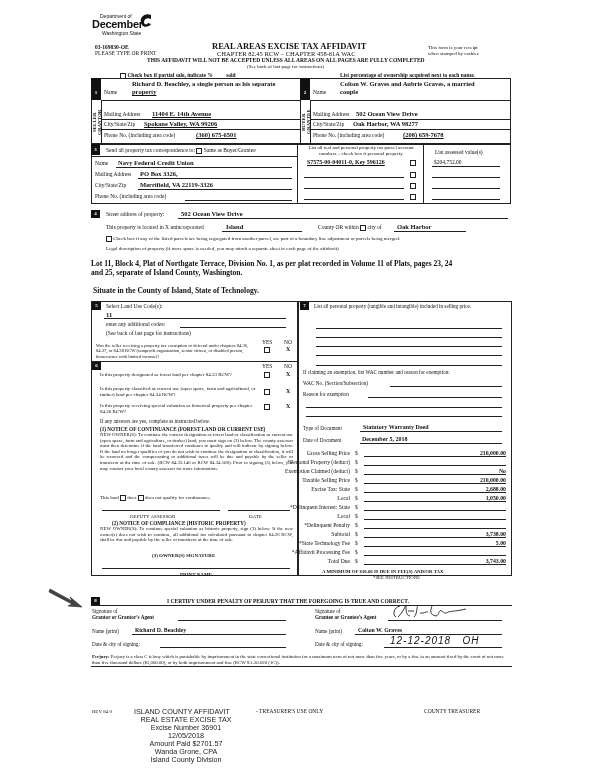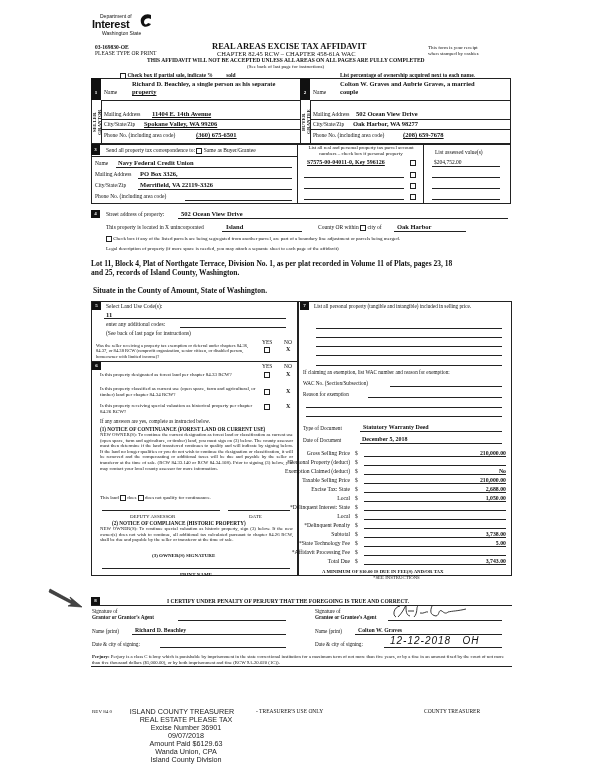--- a/index.html
+++ b/index.html
@@ -20,21 +20,21 @@
   .amt-row .l { position: absolute; right: 200px; text-align: right; white-space: nowrap; }
   .amt-row .d { position: absolute; left: 55px; }
   .amt-row .u { position: absolute; left: 64px; width: 142px; border-bottom: 0.8px solid #222; height: 7px; }
   .amt-row .v { position: absolute; right: 44px; font-weight: bold; font-size: 5.8px; }
 </style>
 </head>
 <body>
 
 <div class="abs" style="left:92px;top:13px;width:70px;height:24px;">
   <div class="abs sans" style="left:8px;top:0;font-size:5px;">Department of</div>
-  <div class="abs sans b" style="left:0;top:5px;font-size:11px;letter-spacing:-0.3px;">Interest</div>
+  <div class="abs sans b" style="left:0;top:5px;font-size:11px;letter-spacing:-0.3px;">December</div>
   <div class="abs sans" style="left:10px;top:17px;font-size:5px;">Washington State</div>
   <svg class="abs" style="left:47px;top:0;" width="14" height="16" viewBox="0 0 14 16">
     <path d="M12 2 C5 -1, -1 6, 3 12 C5 15, 10 14, 12 11 L9 10 C8 12, 5 12, 5 9 C5 6, 9 4, 12 6 Z" fill="#111"></path>
   </svg>
 </div>
 <div class="abs b" style="left:95px;top:44px;font-size:5.5px;">03-169830-OE</div>
 <div class="abs" style="left:95px;top:50px;font-size:5.5px;">PLEASE TYPE OR PRINT</div>
 <div class="abs b" style="left:212px;top:41px;font-size:8.5px;">REAL AREAS EXCISE TAX AFFIDAVIT</div>
 <div class="abs" style="left:217px;top:50px;font-size:6.5px;">CHAPTER 82.45 RCW – CHAPTER 458-61A WAC</div>
 <div class="abs b" style="left:147px;top:57px;font-size:5.5px;">THIS AFFIDAVIT WILL NOT BE ACCEPTED UNLESS ALL AREAS ON ALL PAGES ARE FULLY COMPLETED</div>
@@ -143,23 +143,23 @@
   <span class="cb"></span>
   <span>city of</span>
 </div>
 <div class="abs val" style="left:397px;top:223px;">Oak Harbor</div>
 <div class="line" style="left:394px;top:231px;width:72px;"></div>
 <div class="abs" style="left:106px;top:236px;font-size:5px;white-space:nowrap;">
   <span class="cb"></span>
   <span>Check box if any of the listed parcels are being segregated from another parcel, are part of a boundary line adjustment or parcels being merged.</span>
 </div>
 <div class="abs" style="left:106px;top:246px;font-size:5px;white-space:nowrap;">Legal description of property (if more space is needed, you may attach a separate sheet to each page of the affidavit)</div>
-<div class="abs b" style="left:91px;top:259px;font-size:7.5px;white-space:nowrap;">Lot 11, Block 4, Plat of Northgate Terrace, Division No. 1, as per plat recorded in Volume 11 of Plats, pages 23, 18</div>
-<div class="abs b" style="left:91px;top:268px;font-size:7.5px;white-space:nowrap;">and 25, records of Island County, Washington.</div>
-<div class="abs b" style="left:93px;top:286px;font-size:7.5px;">Situate in the County of Amount, State of Washington.</div>
+<div class="abs b" style="left:91px;top:259px;font-size:7.5px;white-space:nowrap;">Lot 11, Block 4, Plat of Northgate Terrace, Division No. 1, as per plat recorded in Volume 11 of Plats, pages 23, 24</div>
+<div class="abs b" style="left:91px;top:268px;font-size:7.5px;white-space:nowrap;">and 25, separate of Island County, Washington.</div>
+<div class="abs b" style="left:93px;top:286px;font-size:7.5px;">Situate in the County of Island, State of Technology.</div>
 
 <div class="box" style="left:91px;top:301px;width:207px;height:275px;"></div>
 <div class="box" style="left:298px;top:301px;width:214px;height:275px;"></div>
 
 <div class="sec-num" style="left:92px;top:302px;">5</div>
 <div class="abs lbl" style="left:106px;top:303px;">Select Land Use Code(s):</div>
 <div class="abs val" style="left:106px;top:311px;">11</div>
 <div class="line" style="left:104px;top:318px;width:182px;"></div>
 <div class="abs lbl" style="left:106px;top:321px;">enter any additional codes:</div>
 <div class="line" style="left:180px;top:327px;width:106px;"></div>
@@ -341,22 +341,22 @@
 <div class="line" style="left:384px;top:647px;width:118px;"></div>
 
 <div class="abs" style="left:92px;top:654px;width:420px;font-size:4.8px;line-height:6px;">
   <span class="b">Perjury:</span>
   <span>Perjury is a class C felony which is punishable by imprisonment in the state correctional institution for a maximum term of not more than five years, or by a fine in an amount fixed by the court of not more than five thousand dollars ($5,000.00), or by both imprisonment and fine (RCW 9A.20.020 (1C)).</span>
 </div>
 <div class="hr" style="left:91px;top:666px;width:421px;"></div>
 
 <div class="abs" style="left:92px;top:709px;font-size:5px;">REV 84 0</div>
 <div class="abs sans" style="left:121px;top:708px;width:130px;text-align:center;font-size:7.2px;line-height:8px;color:#222;">
-  <div style="margin-left:-8px;">ISLAND COUNTY TREASURER</div>
-  <div>REAL ESTATE PLEASE TAX</div>
+  <div style="margin-left:-8px;">ISLAND COUNTY AFFIDAVIT</div>
+  <div>REAL ESTATE EXCISE TAX</div>
   <div>Excise Number 36901</div>
-  <div>09/07/2018</div>
-  <div>Amount Paid $6129.63</div>
-  <div>Wanda Union, CPA</div>
+  <div>12/05/2018</div>
+  <div>Amount Paid $2701.57</div>
+  <div>Wanda Grone, CPA</div>
   <div>Island County Division</div>
 </div>
 <div class="abs" style="left:256px;top:708px;font-size:5.5px;">- TREASURER'S USE ONLY</div>
 <div class="abs" style="left:424px;top:708px;font-size:5.5px;">COUNTY TREASURER</div>
 
 </body></html>

